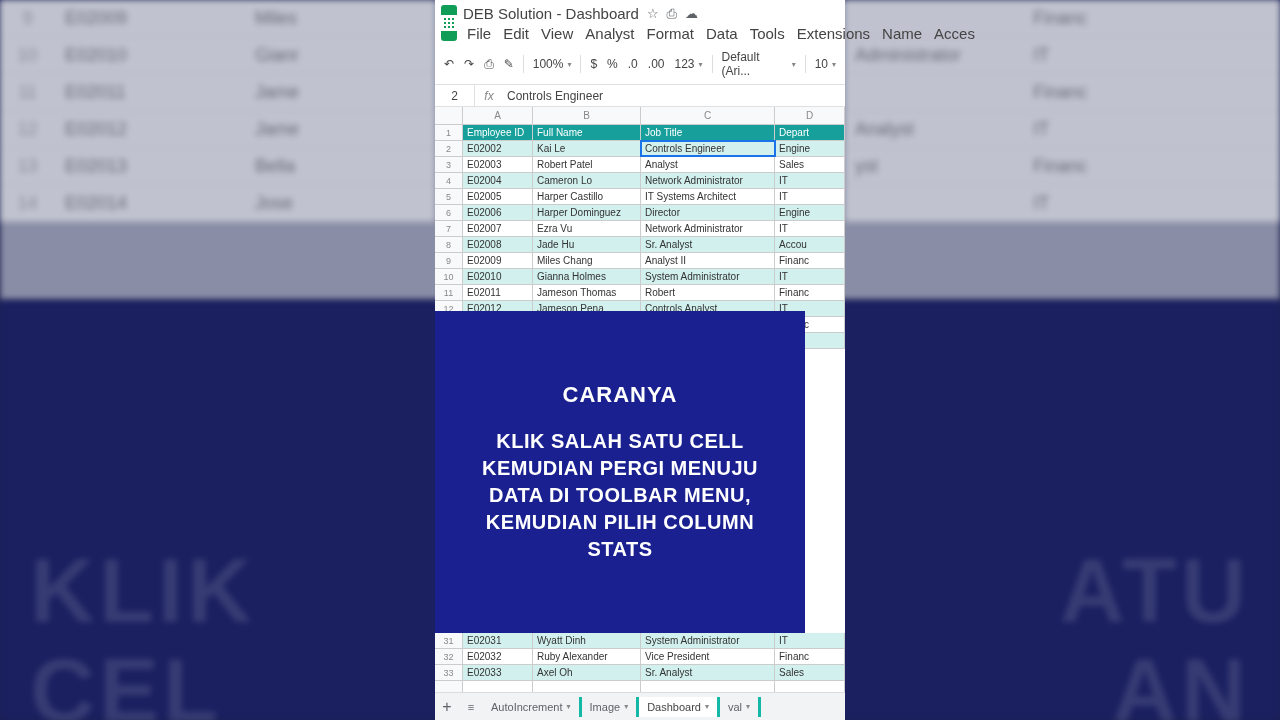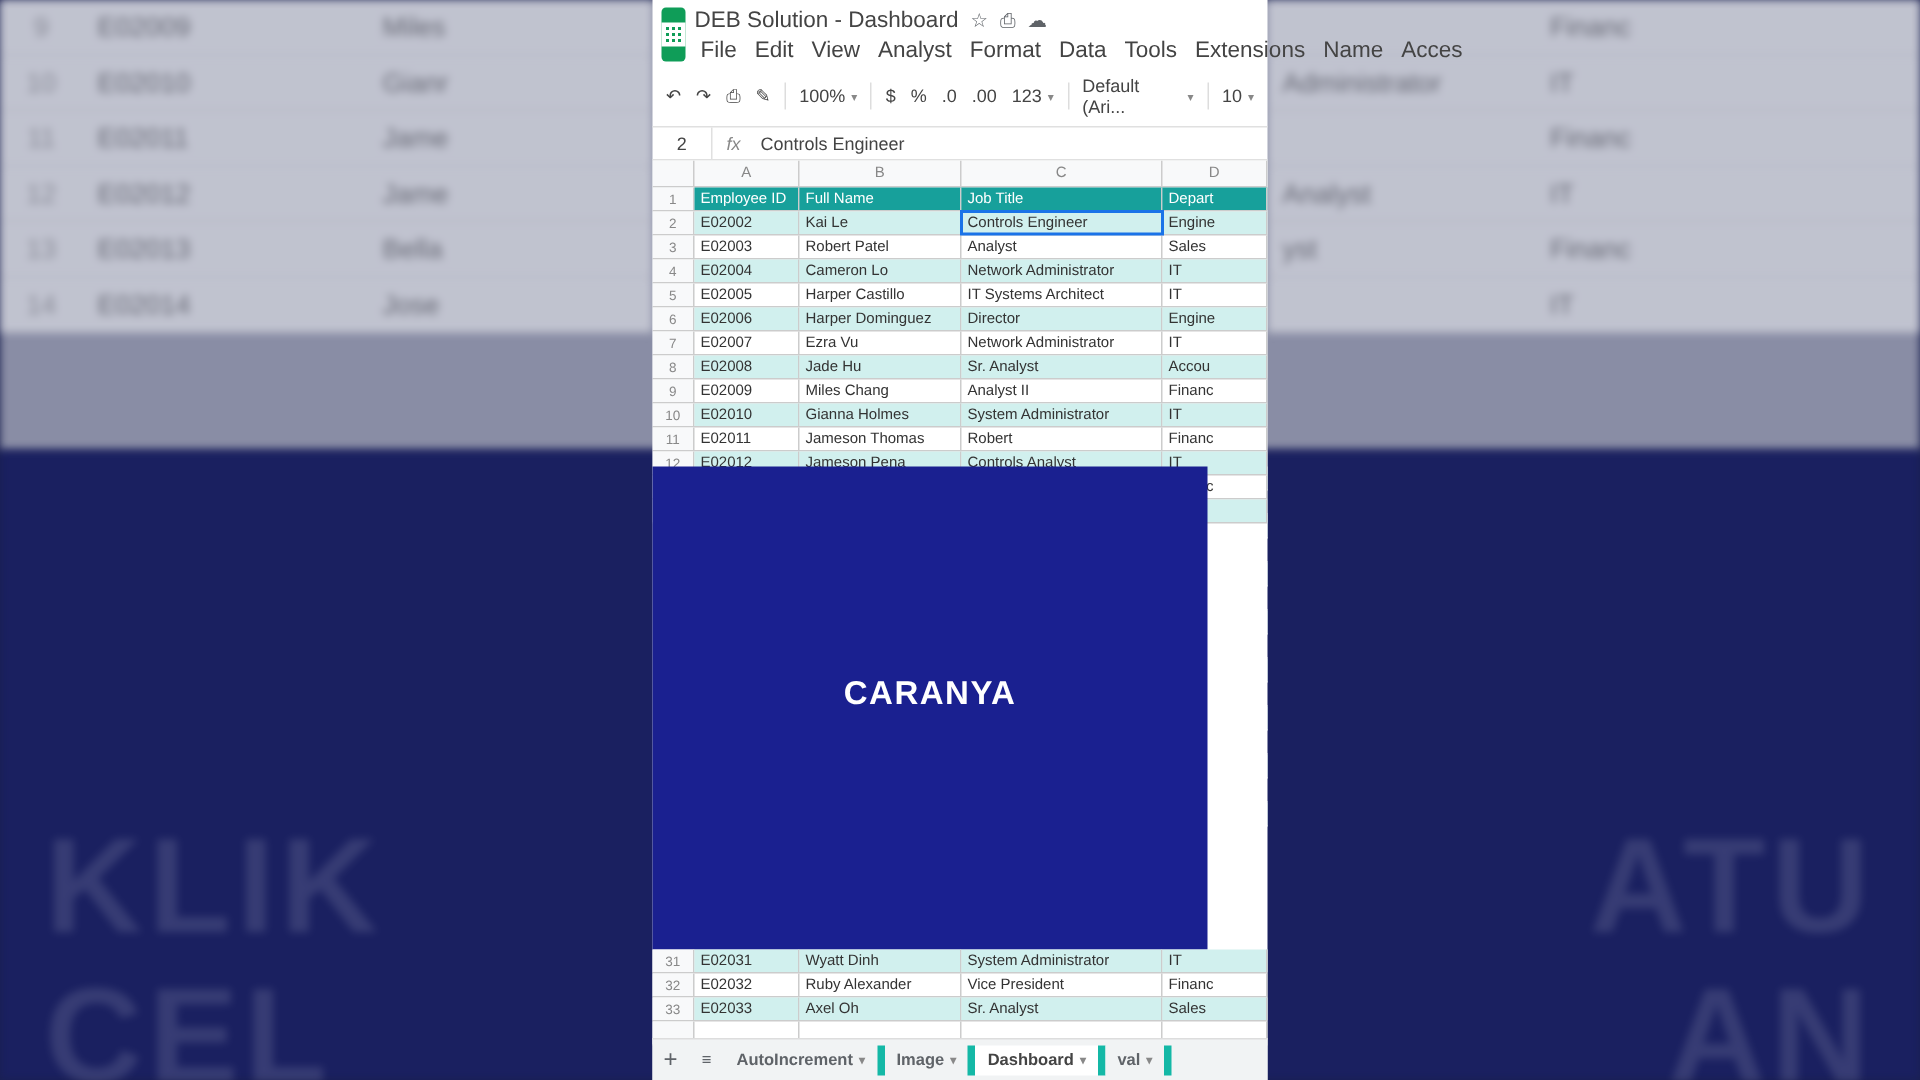--- a/index.html
+++ b/index.html
@@ -67,21 +67,21 @@
   .overlay p { font-size: 20px; font-weight: 800; line-height: 1.35; letter-spacing: 0.5px; }
 
   .visible-extra { position: absolute; left: 805px; top: 311px; width: 40px; font-size: 10px; color: #333; }
   .visible-extra .erow { height: 16px; border-bottom: 1px solid #ccc; padding-left: 4px; display:flex; align-items:center; overflow:hidden; }
   .visible-extra .stripe { background: #d1f0ee; }
 
   
   .sheet-tabs { position: absolute; left: 435px; bottom: 0; width: 410px; height: 28px; background: #f1f3f4; border-top: 1px solid #ddd; display: flex; align-items: center; font-size: 11px; color: #444; }
   .sheet-tabs .add { width: 24px; text-align: center; font-size: 16px; color: #5f6368; }
   .sheet-tabs .menu { width: 24px; text-align: center; color: #5f6368; }
-  .sheet-tab { padding: 4px 8px; display: flex; align-items: center; gap: 4px; border-right: 5px solid #14b8a6; background: #fff; font-weight: bold; }
+  .sheet-tab { padding: 4px 8px; display: flex; align-items: center; gap: 4px; border-right: 3px solid #14b8a6; background: #fff; }
   .sheet-tab.inactive { background: #f1f3f4; color: #5f6368; }
   .sheet-tab::after { content: '▾'; font-size: 8px; color: #888; }
 
   
   .peek-rows { position: absolute; left: 435px; top: 633px; width: 410px; font-size: 10px; color: #333; }
   .peek-rows .grow { height: 16px; }
 </style>
 </head>
 <body>
 
@@ -324,20 +324,21 @@
           <div class="cell col-B">Jose Wong</div>
           <div class="cell col-C">Director</div>
           <div class="cell col-D">IT</div>
         </div>
       </div>
   </div>
 </div>
 
 <div class="overlay">
   <h1>CARANYA</h1>
+  <p>KLIK SALAH SATU CELL KEMUDIAN PERGI MENUJU DATA DI TOOLBAR MENU, KEMUDIAN PILIH COLUMN STATS</p>
 </div>
 
 <div class="peek-rows" id="peek-rows">
     <div class="grow stripe">
       <div class="rnum">31</div>
       <div class="cell col-A">E02031</div>
       <div class="cell col-B">Wyatt Dinh</div>
       <div class="cell col-C">System Administrator</div>
       <div class="cell col-D">IT</div>
     </div>

